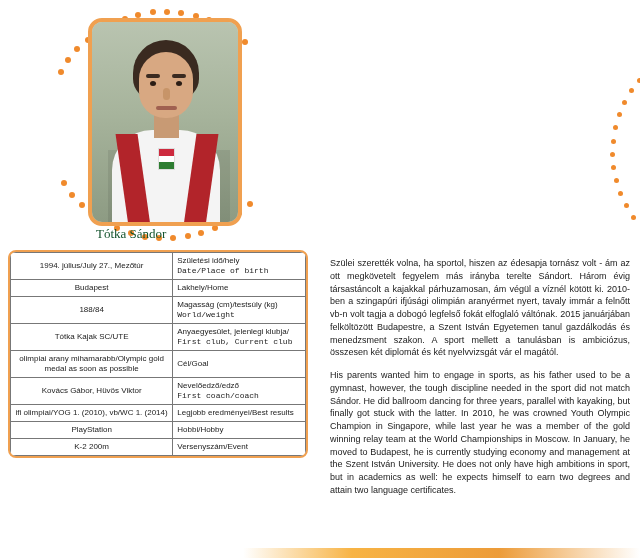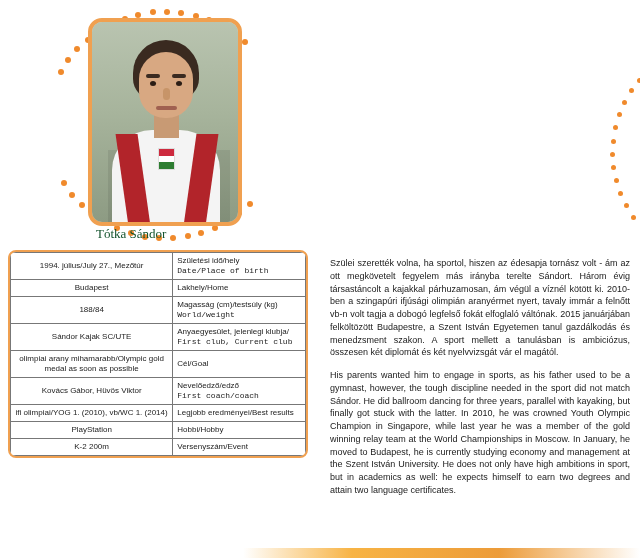--- a/index.html
+++ b/index.html
@@ -296,21 +296,21 @@
           </td>
         </tr>
         <tr>
           <td class="col-value">188/84</td>
           <td class="col-label">
             <span class="lbl-hu">Magasság (cm)/testsúly (kg)</span>
             <span class="lbl-en">World/weight</span>
           </td>
         </tr>
         <tr>
-          <td class="col-value">Sándor Kajak SC/UTE</td>
+          <td class="col-value">Tótka Kajak SC/UTE</td>
           <td class="col-label">
             <span class="lbl-hu">Anyaegyesület, jelenlegi klubja/</span>
             <span class="lbl-en">First club, Current club</span>
           </td>
         </tr>
         <tr>
           <td class="col-value">olimpiai arany mihamarabb/Olympic gold medal as soon as possible</td>
           <td class="col-label">
             <span class="lbl-hu">Cél/Goal</span>
             <span class="lbl-en"></span>

